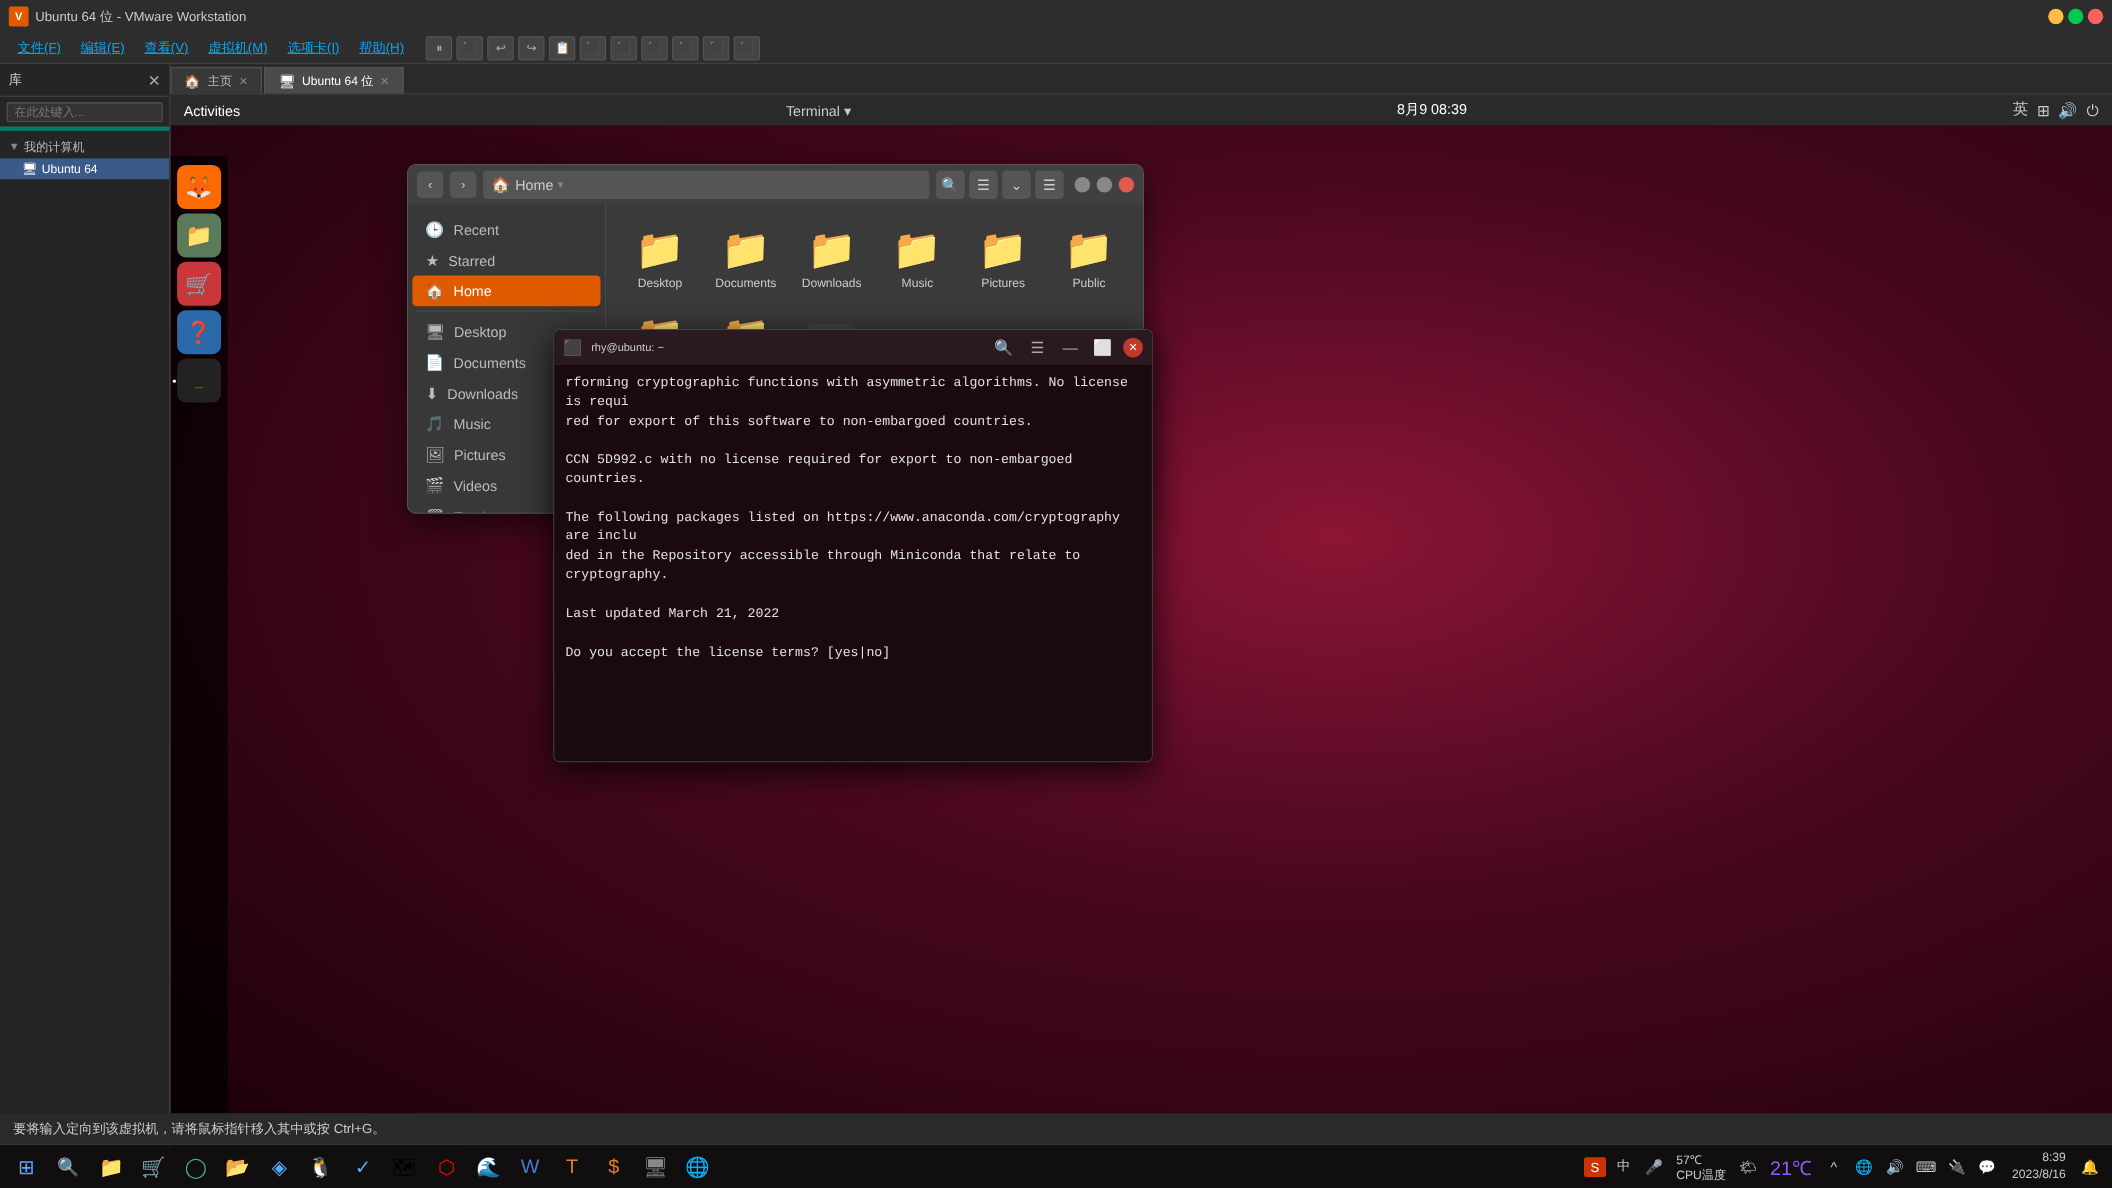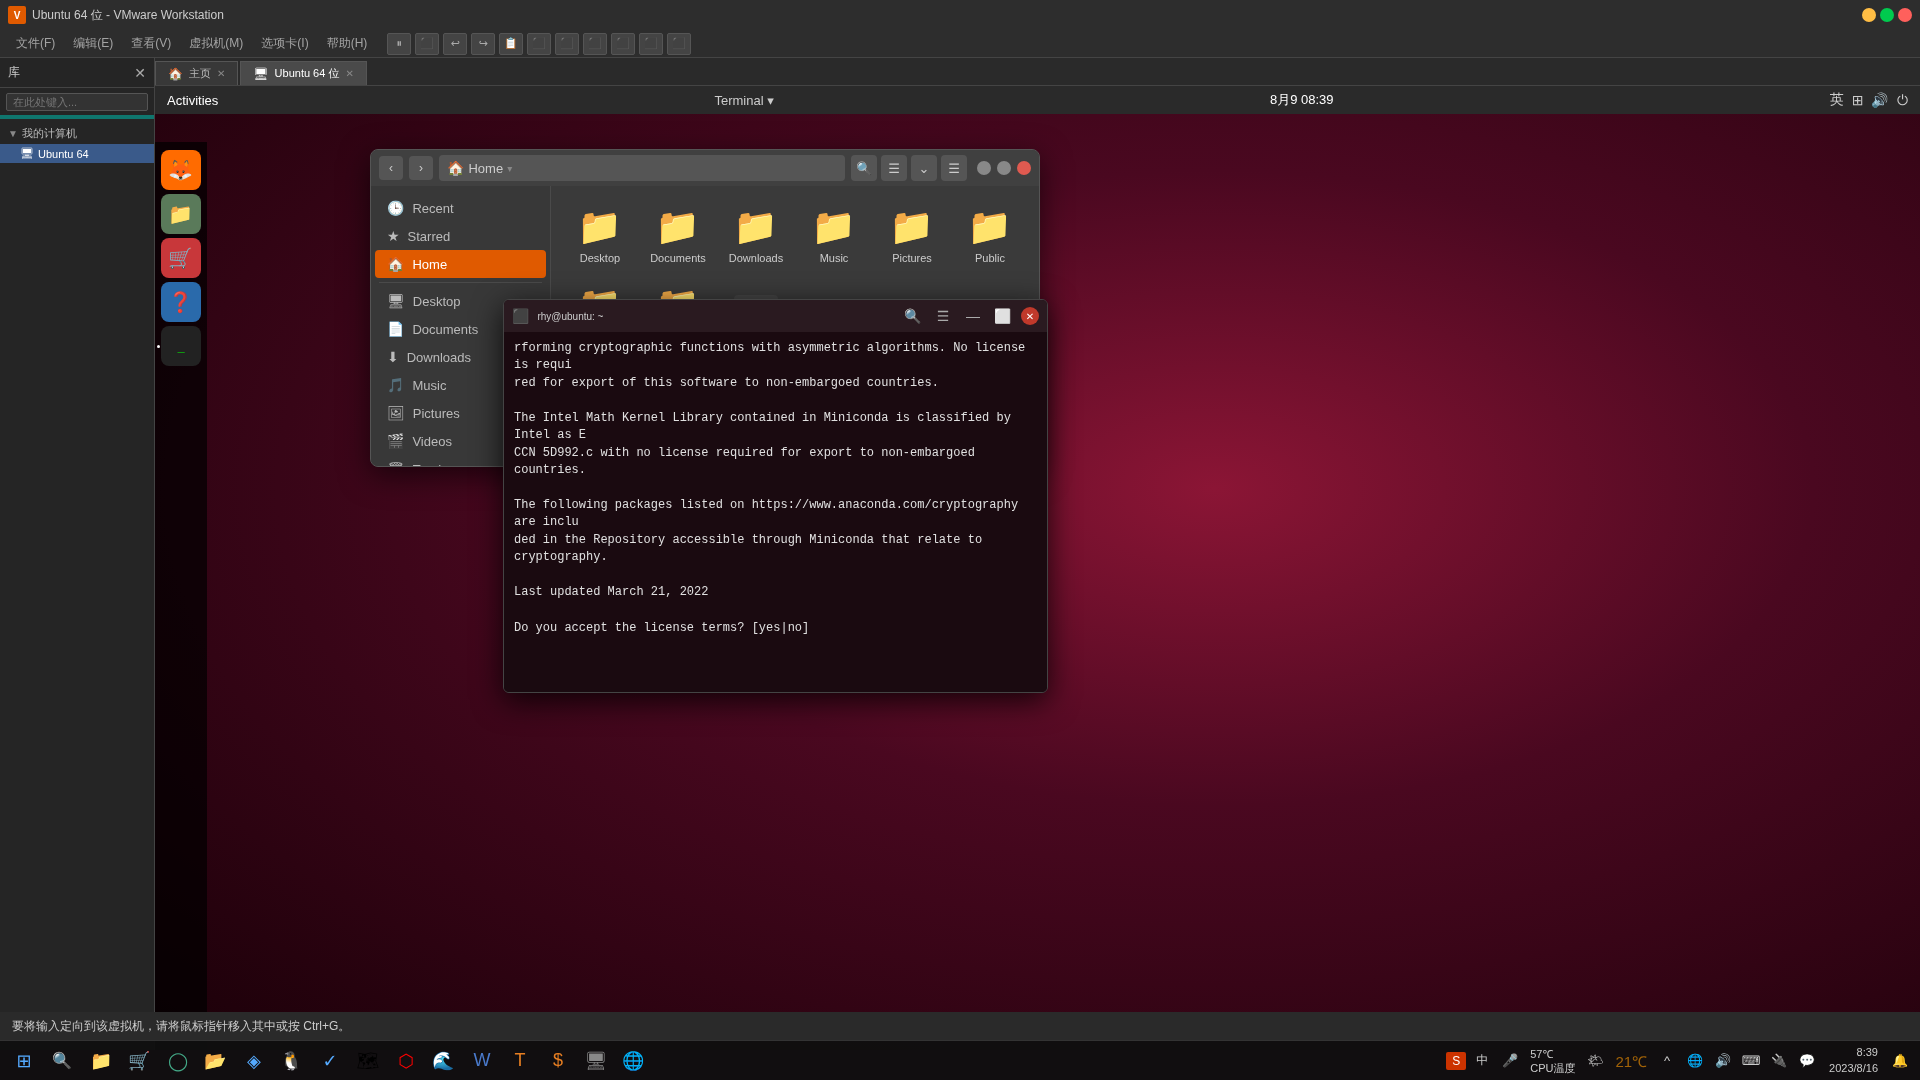--- a/index.html
+++ b/index.html
@@ -59,25 +59,26 @@
       height: 28px;
       background: #2d2d2d;
       display: flex;
       align-items: center;
       padding: 0 8px;
       gap: 2px;
       z-index: 100;
       border-bottom: 1px solid #444;
     }
     .vmware-menu-item {
-      color: #a3a3a3;
+      color: #0ea5e9;
       font-size: 12px;
       padding: 2px 8px;
       cursor: pointer;
       border-radius: 3px;
+      text-decoration: underline;
     }
     .vmware-toolbar {
       display: flex; align-items: center; gap: 4px; margin-left: 10px;
     }
     .toolbar-btn {
       width: 24px; height: 22px;
       background: #444;
       border: 1px solid #555;
       border-radius: 2px;
       cursor: pointer;
@@ -703,21 +704,20 @@
           <button class="term-btn">☰</button>
           <button class="term-btn">—</button>
           <button class="term-btn">⬜</button>
           <button class="term-close-btn">✕</button>
         </div>
       </div>
       <div class="term-body">
         <div class="term-line">rforming cryptographic functions with asymmetric algorithms. No license is requi</div>
         <div class="term-line">red for export of this software to non-embargoed countries.</div>
         <div class="term-line">&nbsp;</div>
-        <div class="term-line">The Intel Math Kernel Library contained in Miniconda is classified by Intel as E</div>
         <div class="term-line">CCN 5D992.c with no license required for export to non-embargoed countries.</div>
         <div class="term-line">&nbsp;</div>
         <div class="term-line">The following packages listed on https://www.anaconda.com/cryptography are inclu</div>
         <div class="term-line">ded in the Repository accessible through Miniconda that relate to cryptography.</div>
         <div class="term-line">&nbsp;</div>
         <div class="term-line">Last updated March 21, 2022</div>
         <div class="term-line">&nbsp;</div>
         <div class="term-line">Do you accept the license terms? [yes|no]</div>
         <div class="term-line">&nbsp;</div>
 
@@ -752,21 +752,21 @@
   </div>
   <div class="win-taskbar-right">
     <div style="background:#cc3300;color:white;font-size:12px;padding:2px 6px;border-radius:2px;cursor:pointer;">S</div>
     <div class="win-systray-icon" style="color:#ccc;font-size:12px;">中</div>
     <div class="win-systray-icon">🎤</div>
     <div style="color:#ccc;font-size:11px;padding:0 4px;cursor:pointer;">
       <div>57℃</div>
       <div>CPU温度</div>
     </div>
     <div class="win-systray-icon">🌤</div>
-    <div style="color:#a16207;font-size:15px;padding:0 4px;cursor:pointer;">
+    <div style="color:#8b5cf6;font-size:18px;padding:0 4px;cursor:pointer;">
       <span>21℃</span>
     </div>
     <div class="win-systray-icon">^</div>
     <div class="win-systray-icon">🌐</div>
     <div class="win-systray-icon">🔊</div>
     <div class="win-systray-icon">⌨</div>
     <div class="win-systray-icon">🔌</div>
     <div class="win-systray-icon">💬</div>
     <div class="win-clock">
       <div>8:39</div>

